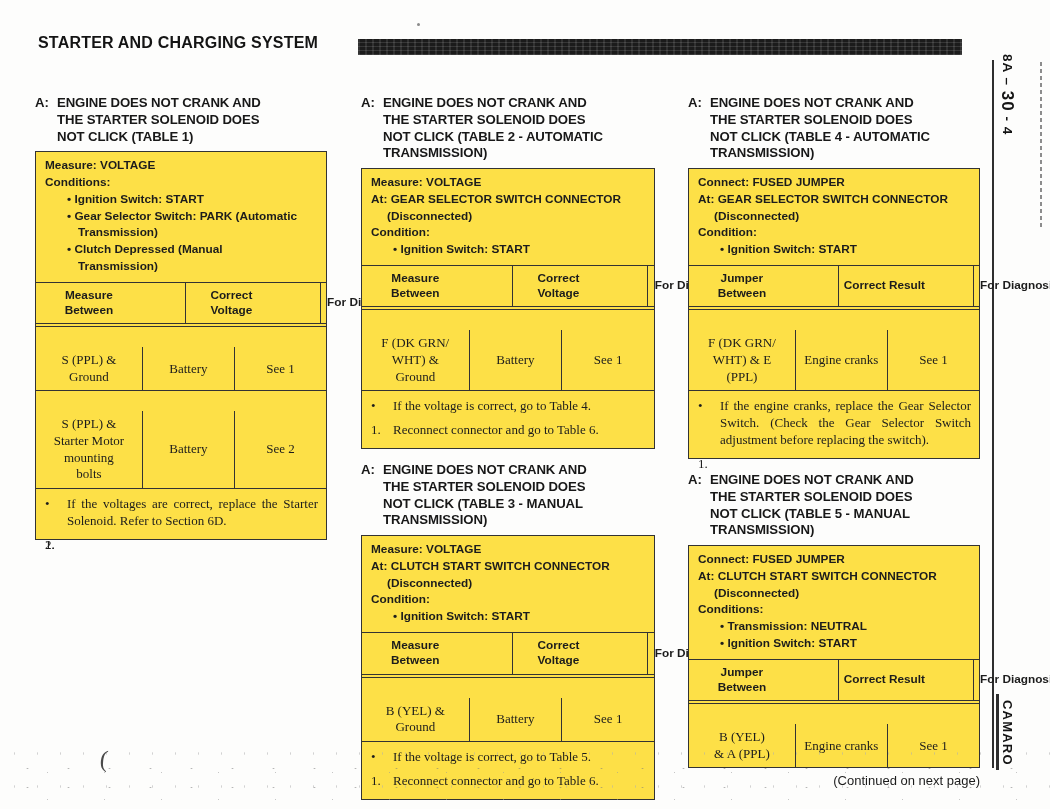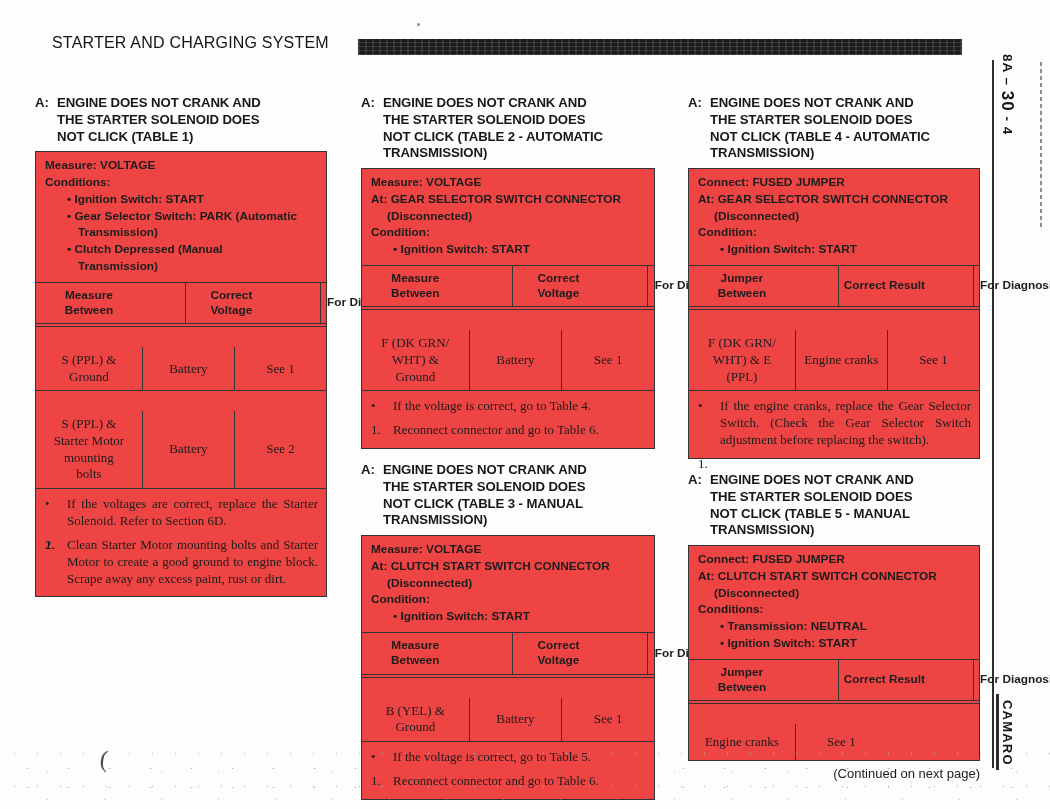--- a/index.html
+++ b/index.html
@@ -7,22 +7,22 @@
   body {
     position: relative;
     background: #fdfdfc;
     color: #1c1c1c;
     font-family: "Liberation Sans", sans-serif;
     overflow: hidden;
   }
 
   
   .page-title {
-    position: absolute; left: 52px; top: 34px;
-    font-size: 16px; font-weight: normal; letter-spacing: .2px;
+    position: absolute; left: 38px; top: 34px;
+    font-size: 16px; font-weight: bold; letter-spacing: .2px;
     color: #141414;
   }
   .title-bar {
     position: absolute; left: 358px; top: 39px; width: 604px; height: 16px;
     background:
       repeating-linear-gradient(90deg, rgba(255,255,255,.10) 0 2px, transparent 2px 7px),
       repeating-linear-gradient(0deg, rgba(255,255,255,.12) 0 1px, transparent 1px 4px),
       #1b1b1b;
   }
   .top-dot { position:absolute; left:417px; top:23px; width:3px; height:3px; border-radius:50%; background:#8a8a8a; }
@@ -54,21 +54,21 @@
   .block + .block { margin-top: 13px; }
 
   .bhead {
     display:flex; gap:5px;
     font-weight:bold; font-size:13.2px; line-height:1.27; letter-spacing:-.1px;
     color:#181818; margin-bottom:6px;
   }
   .bhead .lbl { flex:none; width:17px; }
   .bhead .ttl { white-space:pre-line; }
 
-  .dbox { border:1.6px solid #333; background:#ef4444; }
+  .dbox { border:1.6px solid #333; background:#fde047; }
 
   .cond {
     padding:5px 8px 7px 9px;
     font-weight:bold; font-size:11.8px; line-height:1.42;
     border-bottom:1.6px solid #333;
   }
   .cl { white-space:pre-line; }
   .cl.ind { padding-left:16px; }
   .cl.bullet { margin-left:22px; padding-left:11px; text-indent:-11px; }
 
@@ -171,21 +171,21 @@
 Starter Motor
 mounting
 bolts</div>
           <div>Battery</div>
           <div>See 2</div>
         </div>
       </div>
       <div class="notes">
         <div class="note"><span class="m">•</span><span>If the voltages are correct, replace the Starter Solenoid. Refer to Section 6D.</span></div>
         <div class="note"><span class="m">1.</span></div>
-        <div class="note"><span class="m">2.</span><span>Clean Starter Motor mounting bolts and Starter Motor to create a good ground to engine block. Scrape away any excess paint, rust or dirt.</span></div>
+        <div class="note"><span class="m">2.</span></div>
       </div>
     </div>
   </div>
 
 </div>
 
 <div class="col col2">
 
   <div class="block">
     <div class="bhead">
@@ -324,20 +324,22 @@
         <div class="cl bullet">• Ignition Switch: START</div>
       </div>
       <div class="tbl">
         <div class="trow head">
           <div>Jumper
 Between</div>
           <div>Correct Result</div>
           <div>For Diagnosis</div>
         </div>
         <div class="trow body">
+          <div>B (YEL)
+&amp; A (PPL)</div>
           <div>Engine cranks</div>
           <div>See 1</div>
         </div>
       </div>
     </div>
     <div class="continued">(Continued on next page)</div>
   </div>
 
 </div>
 

